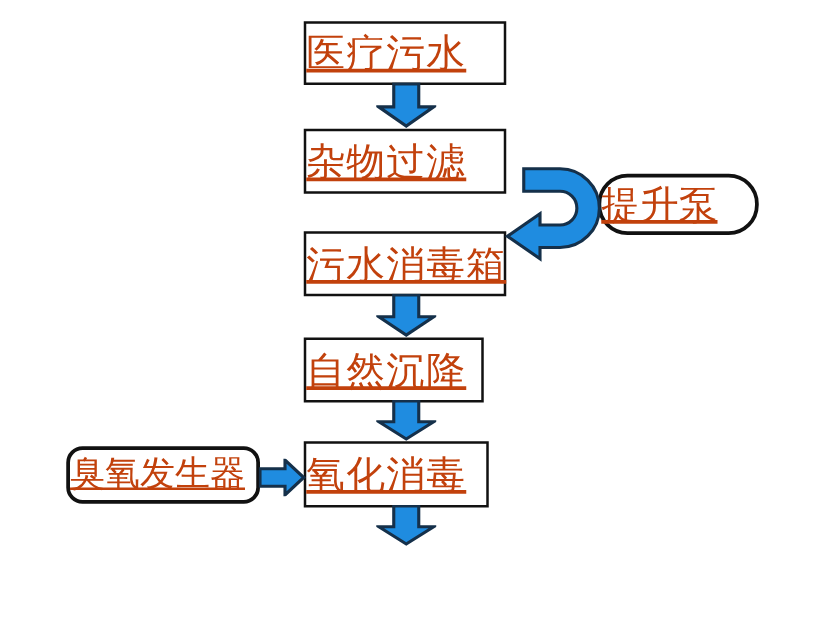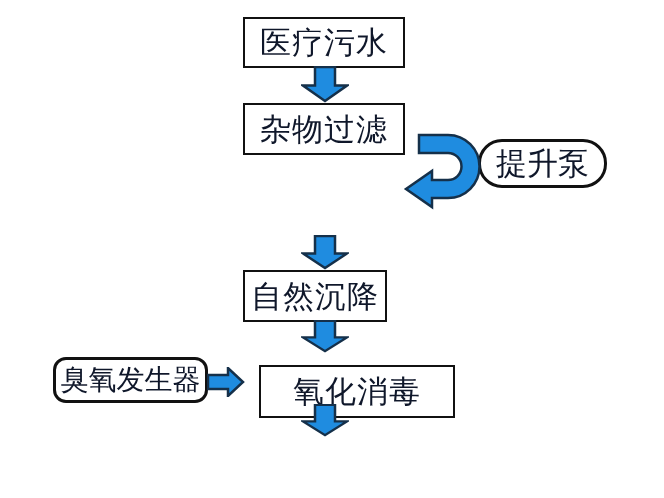--- a/index.html
+++ b/index.html
@@ -14,24 +14,24 @@
     background: #ffffff;
     overflow: hidden;
   }
   .node {
     position: absolute;
     background: #ffffff;
     border: 2.5px solid #111111;
     box-sizing: border-box;
     display: flex;
     align-items: center;
-    justify-content: center;
-    color: #0f172a;
+    color: #c2410c;
     line-height: 1;
     white-space: nowrap;
+    text-decoration: underline;
   }
   .node.rect { font-size: 31px; letter-spacing: 1px; }
   .node.rounded {
     border-width: 3px;
     border-radius: 13px;
   }
   .arrow-svg { position: absolute; display: block; }
   .arrow-shape {
     fill: #1f8ce0;
     stroke: #15304a;
@@ -45,26 +45,29 @@
 <div id="canvas">
 
   <div class="node rect" style="left:243px; top:17px;  width:162px; height:51px;">
     <span>医疗污水</span>
   </div>
 
   <div class="node rect" style="left:243px; top:103px; width:162px; height:52px;">
     <span>杂物过滤</span>
   </div>
 
+  <div class="node rect" style="left:243px; top:185px; width:162px; height:52px;">
+    <span>污水消毒箱</span>
+  </div>
 
   <div class="node rect" style="left:243px; top:270px; width:144px; height:52px;">
     <span>自然沉降</span>
   </div>
 
-  <div class="node rect" style="left:243px; top:365px; width:196px; height:53px;margin-left:16px;">
+  <div class="node rect" style="left:243px; top:353px; width:148px; height:53px;">
     <span>氧化消毒</span>
   </div>
 
 
   <div class="node rounded" style="left:478px; top:139px; width:129px; height:49px; font-size:31px;border-radius:24px;">
     <span>提升泵</span>
   </div>
 
   <div class="node rounded" style="left:53px; top:357px; width:155px; height:46px; font-size:28px;">
     <span>臭氧发生器</span>

